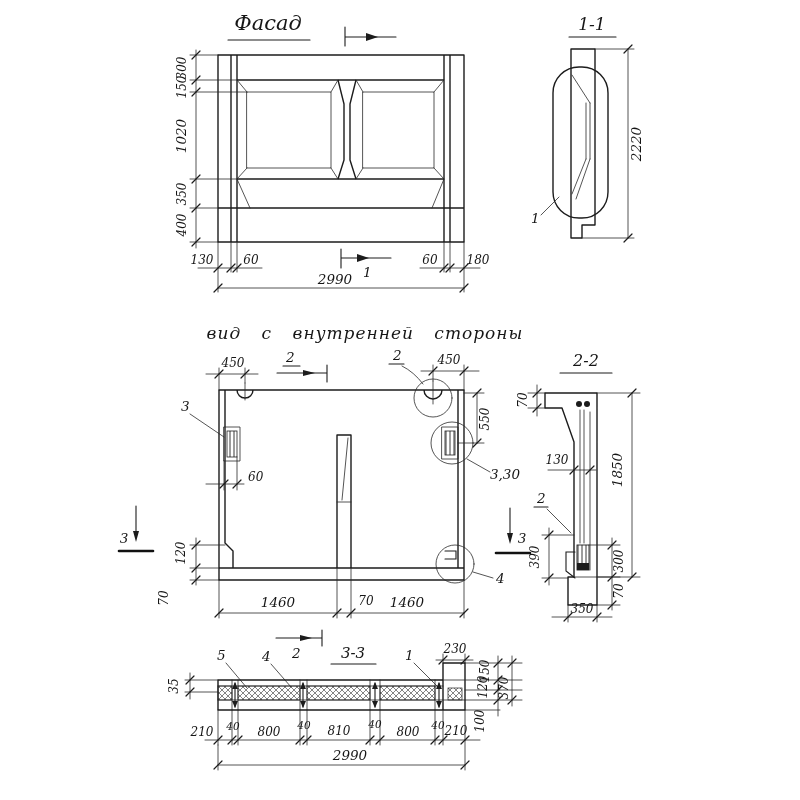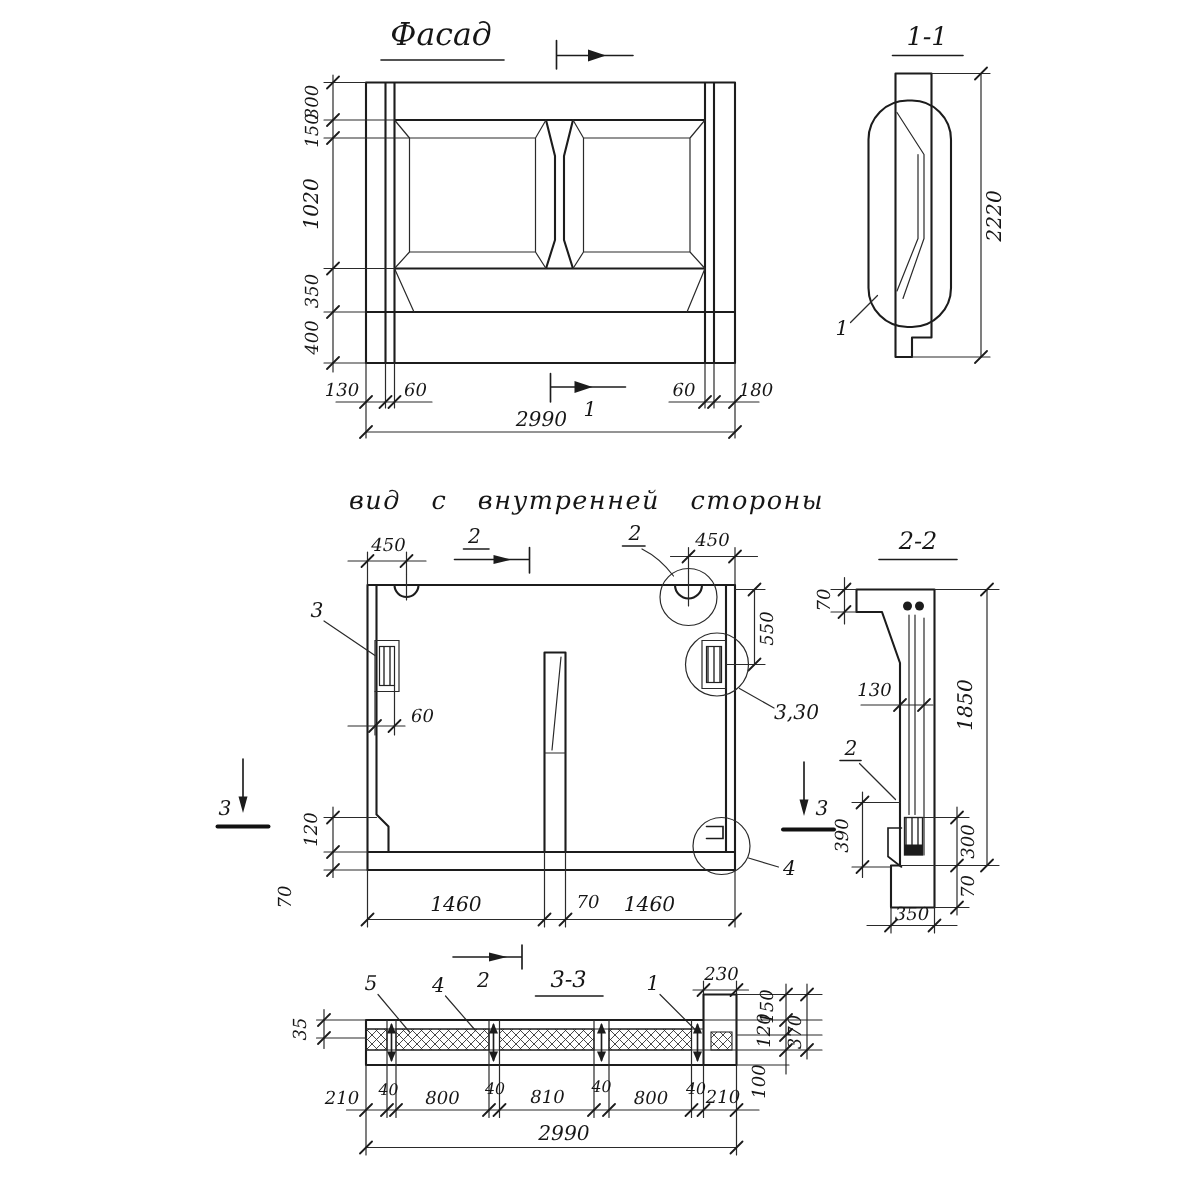--- a/index.html
+++ b/index.html
@@ -1,16 +1,16 @@
 <!DOCTYPE html>
 <html><head>
 <meta charset="utf-8">
 <style>
   html,body{margin:0;padding:0;background:#ffffff;}
-  .page{width:693px;height:800px;background:#ffffff;position:relative;overflow:hidden;padding-left:26px;}
+  .page{width:693px;height:800px;background:#ffffff;position:relative;overflow:hidden;}
   svg{display:block;}
   
   .ln{stroke:#1c1c1c;stroke-width:1.4;fill:none;stroke-linecap:round;stroke-linejoin:round;}
   .lm{stroke:#1c1c1c;stroke-width:1.1;fill:none;stroke-linecap:round;}
   .tn{stroke:#2a2a2a;stroke-width:0.8;fill:none;stroke-linecap:round;}
   .dim{stroke:#2a2a2a;stroke-width:0.8;fill:none;stroke-linecap:round;}
   .tk{stroke:#1c1c1c;stroke-width:1.2;fill:none;stroke-linecap:round;}
   .bold{stroke:#111;stroke-width:2.6;fill:none;stroke-linecap:round;}
   .fill{fill:#1c1c1c;stroke:none;}
   

